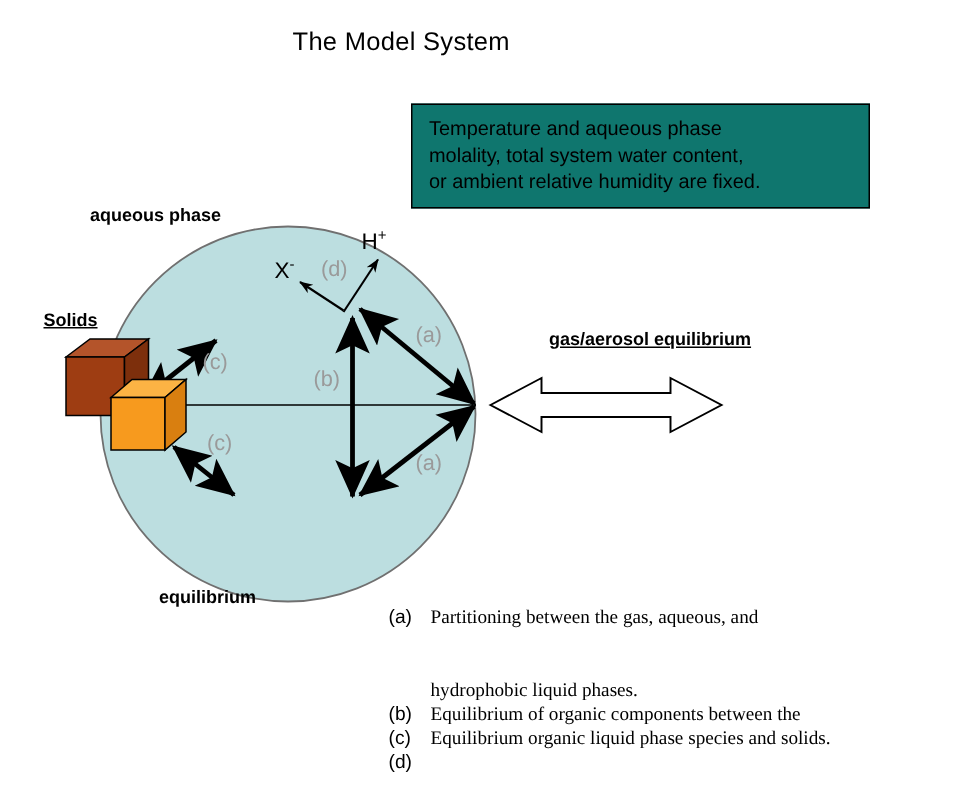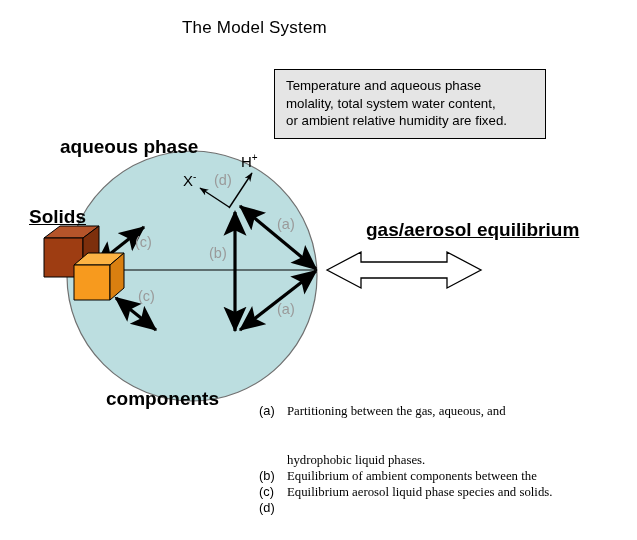--- a/index.html
+++ b/index.html
@@ -20,48 +20,48 @@
     position: absolute;
     left: 0; top: 0;
     width: 637px;
     height: 540px;
   }
 
   .abs { position: absolute; }
 
   
   #page-title {
-    left: 182px;
+    left: 195px;
     top: 18px;
     font-size: 17px;
     font-weight: normal;
     letter-spacing: 0.2px;
     white-space: nowrap;
   }
 
   
   #assumptions-box {
     left: 274px;
     top: 69px;
-    width: 272px;
+    width: 306px;
     padding: 7px 9px 8px 11px;
     border: 1px solid #000000;
-    background: #e5e5e5;
+    background: #0f766e;
     box-sizing: border-box;
   }
   #assumptions-box .line {
     font-size: 13.3px;
     line-height: 17.5px;
     white-space: nowrap;
   }
 
   
   .phase-label {
     font-weight: bold;
-    font-size: 19px;
+    font-size: 12px;
     white-space: nowrap;
   }
   #label-aqueous-phase { left: 60px; top: 136px; }
   #label-solids        { left: 29px; top: 206px; text-decoration: underline; }
   #label-hydrophobic   { left: 106px; top: 389px; line-height: 19px; }
   #label-gas-aerosol   { left: 366px; top: 219px; text-decoration: underline; }
 
   
   .species-label {
     font-size: 15px;
@@ -173,21 +173,21 @@
     <div class="line">Temperature and aqueous phase</div>
     <div class="line">molality, total system water content,</div>
     <div class="line">or ambient relative humidity are fixed.</div>
   </div>
 
   <div class="abs phase-label" id="label-aqueous-phase">aqueous phase</div>
 
   <div class="abs phase-label" id="label-solids">Solids</div>
 
   <div class="abs phase-label" id="label-hydrophobic">
-    <div>components</div>
+    <div>equilibrium</div>
   </div>
 
   <div class="abs phase-label" id="label-gas-aerosol">gas/aerosol equilibrium</div>
 
   <div class="abs species-label" id="label-h-plus"><span>H</span><span class="sup">+</span></div>
 
   <div class="abs species-label" id="label-x-minus"><span>X</span><span class="sup">-</span></div>
 
   <div class="abs marker" id="marker-d">(d)</div>
   <div class="abs marker" id="marker-a1">(a)</div>
@@ -202,28 +202,28 @@
       <div class="legend-key">(a)</div>
       <div class="legend-text">
         <span>Partitioning between the gas, aqueous, and</span>
         <span class="l2">hydrophobic liquid phases.</span>
       </div>
     </div>
 
     <div class="legend-row">
       <div class="legend-key">(b)</div>
       <div class="legend-text">
-        <span>Equilibrium of ambient components between the</span>
+        <span>Equilibrium of organic components between the</span>
       </div>
     </div>
 
     <div class="legend-row">
       <div class="legend-key">(c)</div>
       <div class="legend-text">
-        <span>Equilibrium aerosol liquid phase species and solids.</span>
+        <span>Equilibrium organic liquid phase species and solids.</span>
       </div>
     </div>
 
     <div class="legend-row">
       <div class="legend-key">(d)</div>
     </div>
 
   </div>
 
 </div>

